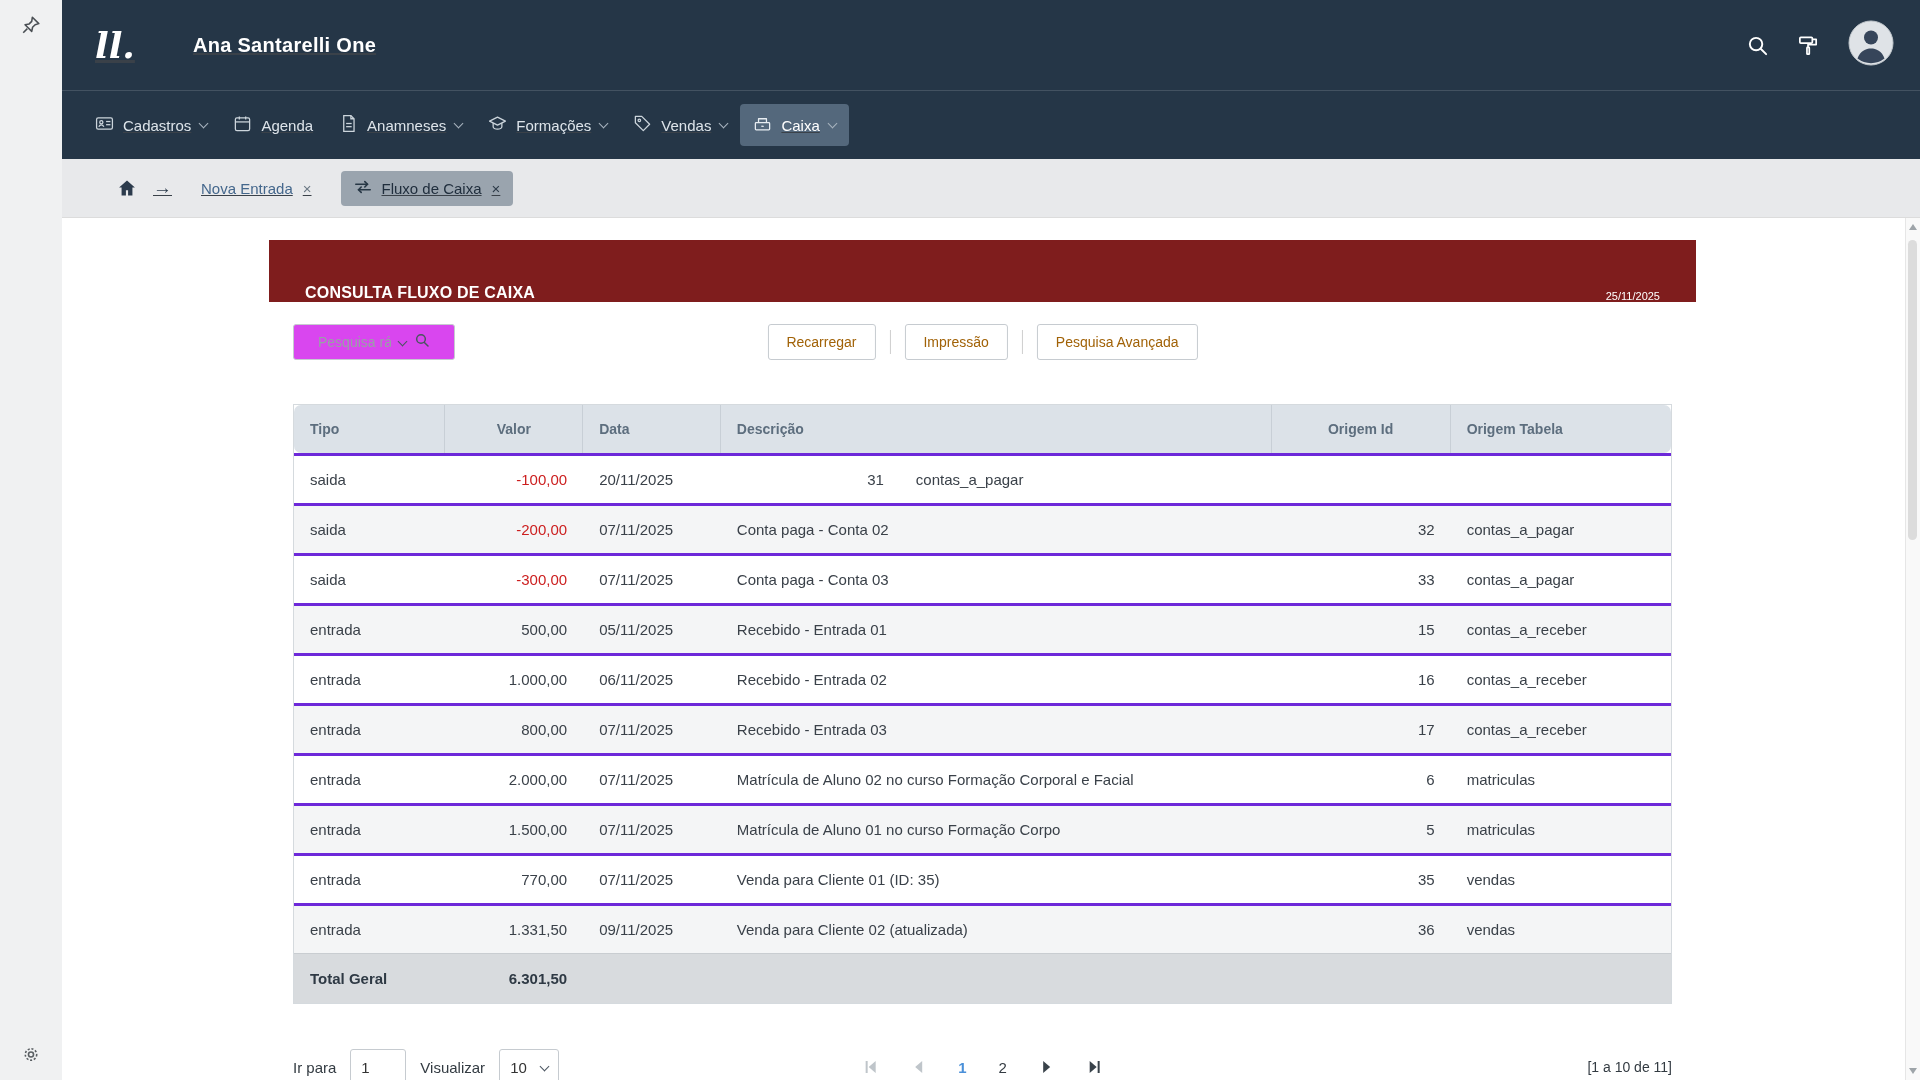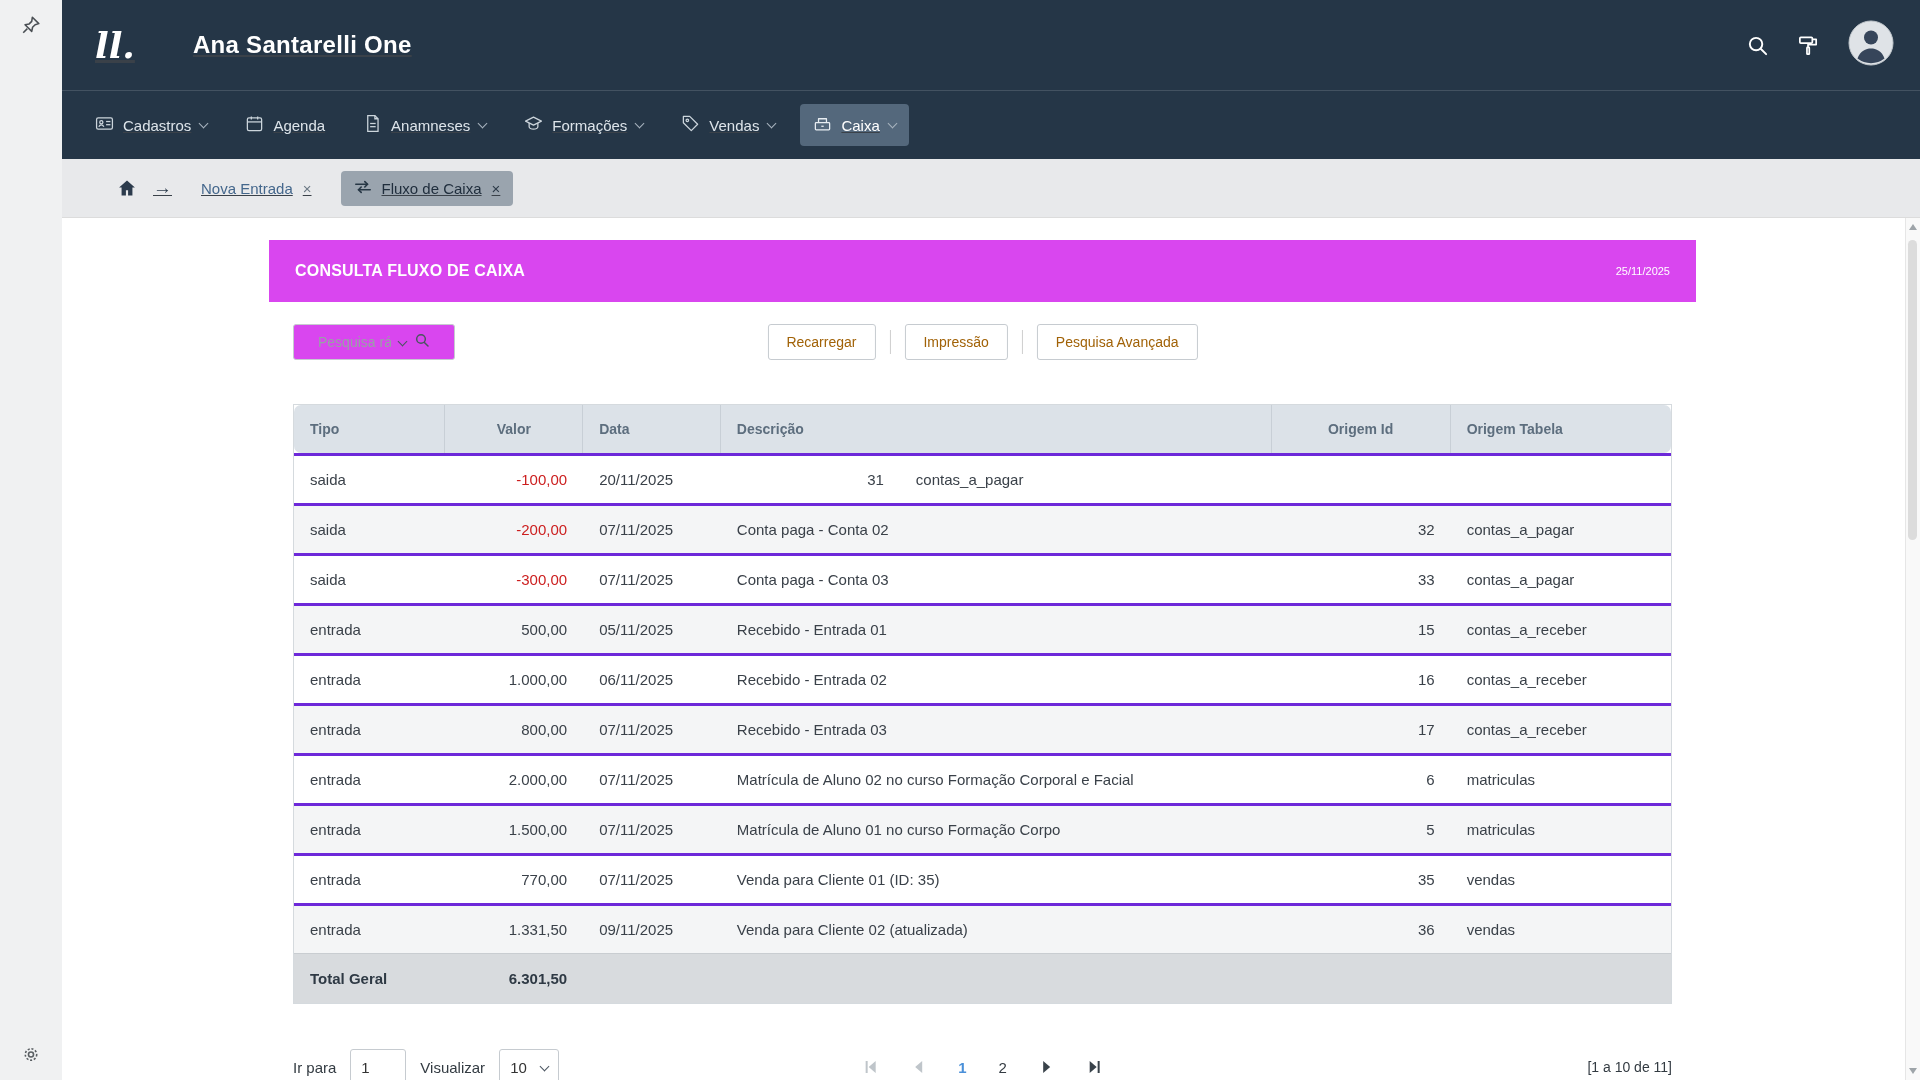--- a/index.html
+++ b/index.html
@@ -15,46 +15,46 @@
   .rail-bottom { position: absolute; bottom: 12px; left: 50%; transform: translateX(-50%); cursor: pointer; }
 
   .main-col { position: absolute; left: 62px; top: 0; width: 1858px; height: 780px; text-decoration: underline; }
 
   
   .topbar {
     height: 91px; background: #253647; display: flex; align-items: center;
     padding: 0 26px 0 33px; border-bottom: 1px solid rgba(255,255,255,0.14);
   }
   .logo { font-family: "DejaVu Serif", serif; font-style: italic; font-weight: 600; font-size: 36px; color: #fff; margin-right: 58px; }
-  .app-title { color: #fff; font-size: 24px; font-weight: 700; letter-spacing: .3px; }
+  .app-title { color: #fff; font-size: 20px; font-weight: 700; letter-spacing: .3px; }
   .topbar-right { margin-left: auto; display: flex; align-items: center; gap: 28px; }
   .icon-btn { cursor: pointer; display: flex; align-items: center; }
   .avatar-btn { cursor: pointer; }
 
   
-  .navbar { height: 68px; background: #253647; display: flex; align-items: center; gap: 12px; padding: 0 20px; }
+  .navbar { height: 68px; background: #253647; display: flex; align-items: center; padding: 0 20px; }
   .nav-item { display: flex; align-items: center; gap: 9px; color: #dde4ea; font-size: 15px; padding: 10px 13px; border-radius: 4px; cursor: pointer; white-space: nowrap; }
   .nav-item.active { background: #54687c; color: #fff; }
   .chev { width: 7px; height: 7px; border-right: 1.7px solid #a9b4bf; border-bottom: 1.7px solid #a9b4bf; transform: rotate(45deg); margin-top: -4px; }
   .chev.dark { border-color: #4a5560; margin-top: -2px; }
 
   
   .tabbar { height: 59px; background: #e8e9eb; border-bottom: 1px solid #dcdcdc; display: flex; align-items: center; padding-left: 55px; gap: 16px; }
   .home-btn { cursor: pointer; display: flex; align-items: center; }
   .crumb-arrow { color: #2c3b4c; font-size: 19px; font-weight: 700; }
   .tab { display: flex; align-items: center; gap: 10px; font-size: 15px; color: #44678c; padding: 9px 13px; border-radius: 4px; cursor: pointer; white-space: nowrap; }
   .tab .close { color: #6b7884; font-size: 15px; cursor: pointer; }
   .tab.active { background: #9aa4ae; color: #202e3d; }
   .tab.active .close { color: #2c3a48; }
 
   
   .content { position: absolute; left: 0; top: 218px; width: 1858px; height: 862px; background: #fff; overflow: hidden; }
 
   .panel { position: absolute; left: 207px; top: 22px; width: 1427px; background: #fff; }
-  .panel-header { height: 62px; background: #d946ef; color: #fff; display: flex; align-items: center; justify-content: space-between; padding: 0 26px; }
+  .panel-header { height: 62px; background: #7f1d1d; color: #fff; display: flex; align-items: flex-end; justify-content: space-between; padding: 0 36px; }
   .panel-title { font-size: 16px; font-weight: 600; letter-spacing: .2px; }
   .panel-date { font-size: 11px; }
 
   .toolbar { position: relative; padding: 22px 24px 0; height: 58px; }
   .searchbox { width: 162px; height: 36px; border: 1px solid #c6cbd0; border-radius: 3px; display: flex; align-items: center; padding: 0 24px; gap: 8px; background: #d946ef; }
   .searchbox input { border: none; outline: none; flex: 1; min-width: 0; font-size: 14px; color: #333; font-family: inherit; background: transparent; }
   .searchbox input::placeholder { color: #99a0a7; opacity: 1; }
   .toolbar-actions { position: absolute; left: 50%; top: 22px; transform: translateX(-50%); display: flex; align-items: center; }
   .btn { height: 36px; background: #fff; border: 1px solid #c6cbd0; border-radius: 3px; padding: 0 18px; font-size: 14px; color: #a16207; display: flex; align-items: center; cursor: pointer; white-space: nowrap; font-family: inherit; }
   .btn-sep { width: 1px; height: 24px; background: #cfcfcf; margin: 0 14px; }

